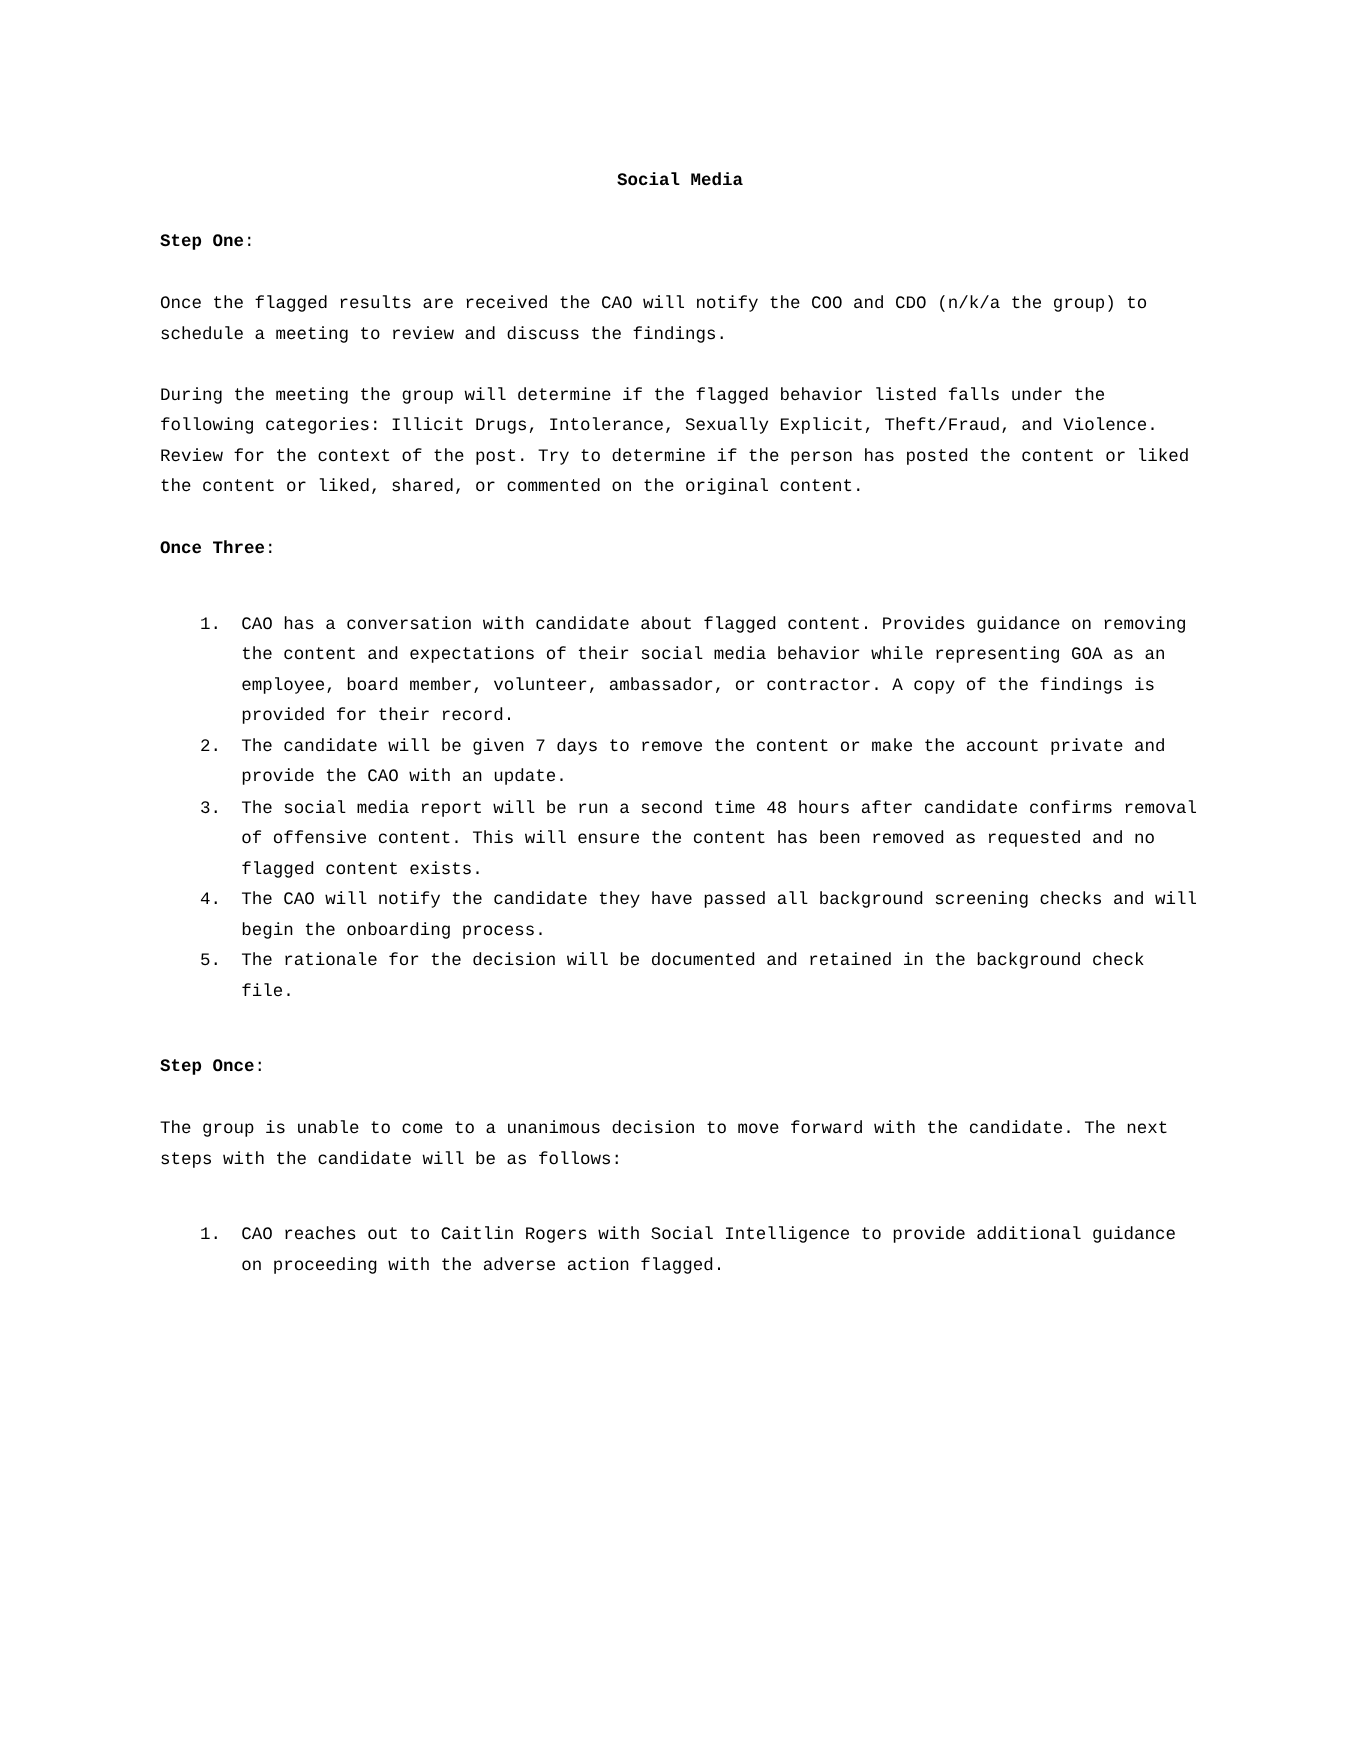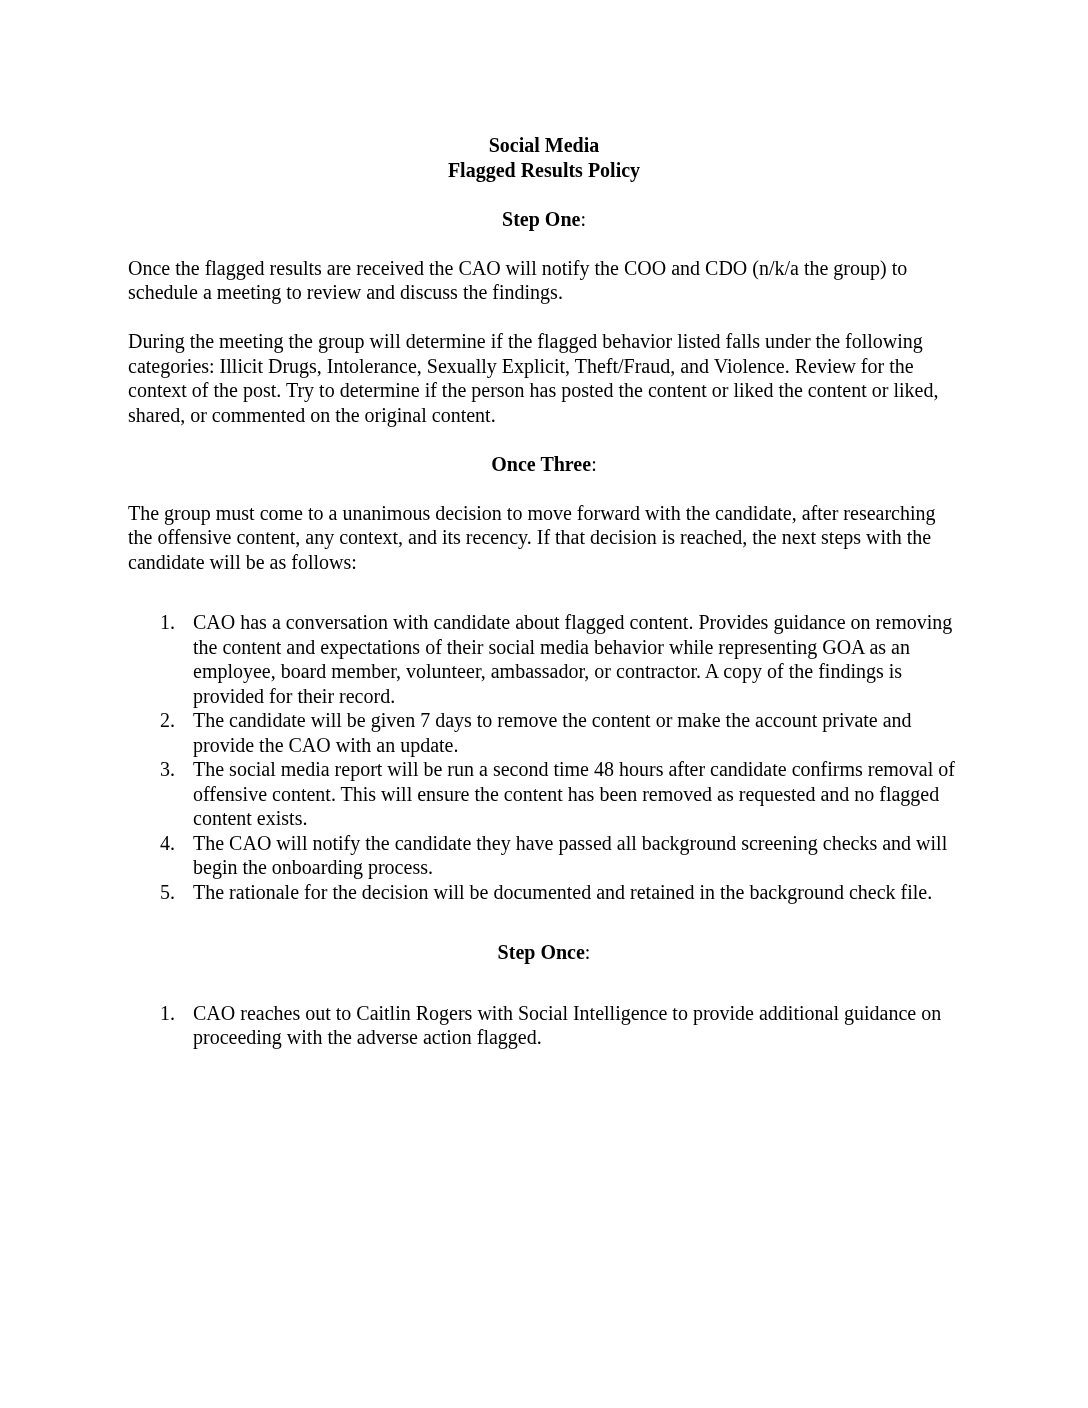--- a/index.html
+++ b/index.html
@@ -6,42 +6,41 @@
     margin: 0;
     padding: 0;
     background: #ffffff;
   }
   .page {
     position: relative;
     width: 992px;
     height: 1408px;
     background: #ffffff;
     color: #000000;
-    font-family: Liberation Serif, serif;
-    font-size: 20px;
+    font-family: Liberation Mono, monospace;
+    font-size: 14px;
     line-height: 24.5px;
     overflow: hidden;
   }
   .content {
     position: absolute;
     top: 133px;
     left: 128px;
     width: 832px;
   }
   .doc-title {
     text-align: center;
     font-weight: bold;
     margin: 0 0 24.5px 0;
   }
   p.para {
     margin: 24.5px 0;
   }
   p.step-heading {
     margin: 24.5px 0;
-    text-align: center;
   }
   p.step-heading b {
     font-weight: bold;
   }
   ol.num-list {
     margin: 36px 0;
     padding-left: 65px;
     list-style: none;
     counter-reset: item;
   }
@@ -58,44 +57,43 @@
   }
 </style>
 </head>
 <body>
 
 <div class="page">
   <div class="content">
 
     <div class="doc-title">
       <div>Social Media</div>
-      <div>Flagged Results Policy</div>
     </div>
 
 
     <p class="step-heading"><b>Step One</b><span>:</span></p>
 
     <p class="para">Once the flagged results are received the CAO will notify the COO and CDO (n/k/a the group) to schedule a meeting to review and discuss the findings.</p>
 
 
     <p class="para">During the meeting the group will determine if the flagged behavior listed falls under the following categories: Illicit Drugs, Intolerance, Sexually Explicit, Theft/Fraud, and Violence. Review for the context of the post. Try to determine if the person has posted the content or liked the content or liked, shared, or commented on the original content.</p>
 
     <p class="step-heading"><b>Once Three</b><span>:</span></p>
 
-    <p class="para">The group must come to a unanimous decision to move forward with the candidate, after researching the offensive content, any context, and its recency. If that decision is reached, the next steps with the candidate will be as follows:</p>
 
     <ol class="num-list">
       <li>CAO has a conversation with candidate about flagged content. Provides guidance on removing the content and expectations of their social media behavior while representing GOA as an employee, board member, volunteer, ambassador, or contractor. A copy of the findings is provided for their record.</li>
       <li>The candidate will be given 7 days to remove the content or make the account private and provide the CAO with an update.</li>
       <li>The social media report will be run a second time 48 hours after candidate confirms removal of offensive content. This will ensure the content has been removed as requested and no flagged content exists.</li>
       <li>The CAO will notify the candidate they have passed all background screening checks and will begin the onboarding process.</li>
       <li>The rationale for the decision will be documented and retained in the background check file.</li>
     </ol>
 
     <p class="step-heading"><b>Step Once</b><span>:</span></p>
 
+    <p class="para">The group is unable to come to a unanimous decision to move forward with the candidate. The next steps with the candidate will be as follows:</p>
 
     <ol class="num-list">
       <li>CAO reaches out to Caitlin Rogers with Social Intelligence to provide additional guidance on proceeding with the adverse action flagged.</li>
     </ol>
 
   </div>
 </div>
 
 </body></html>

